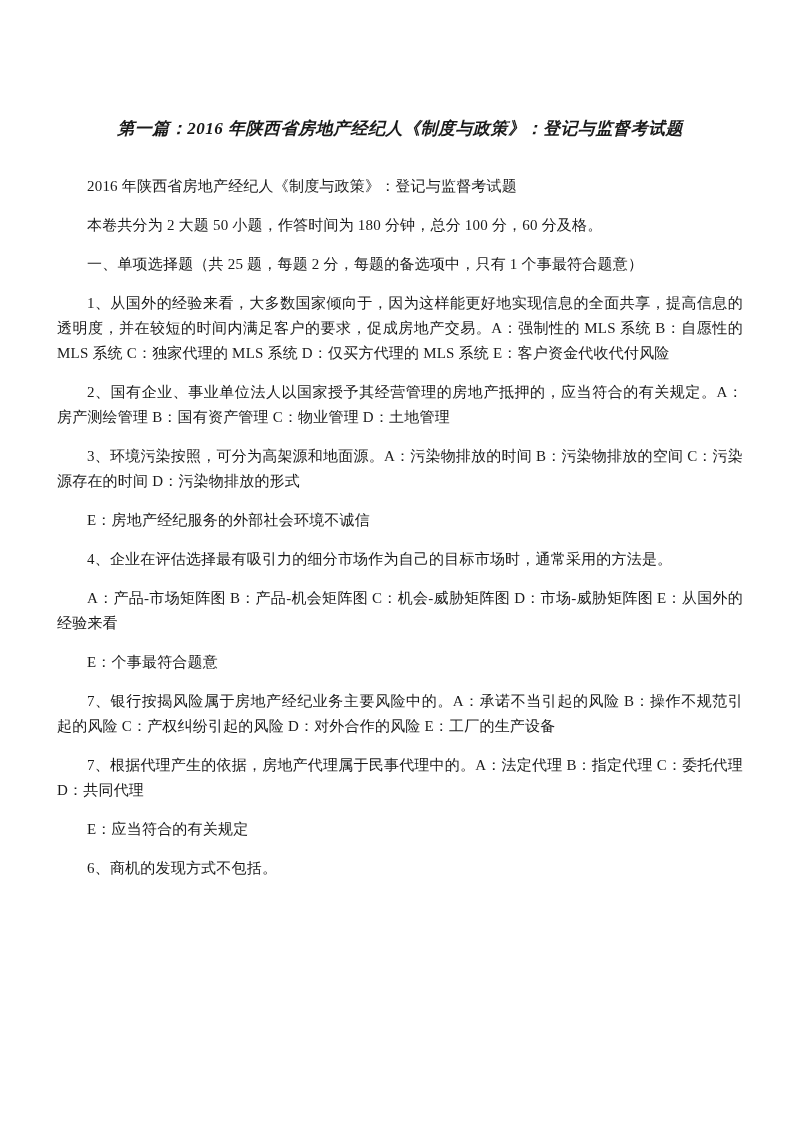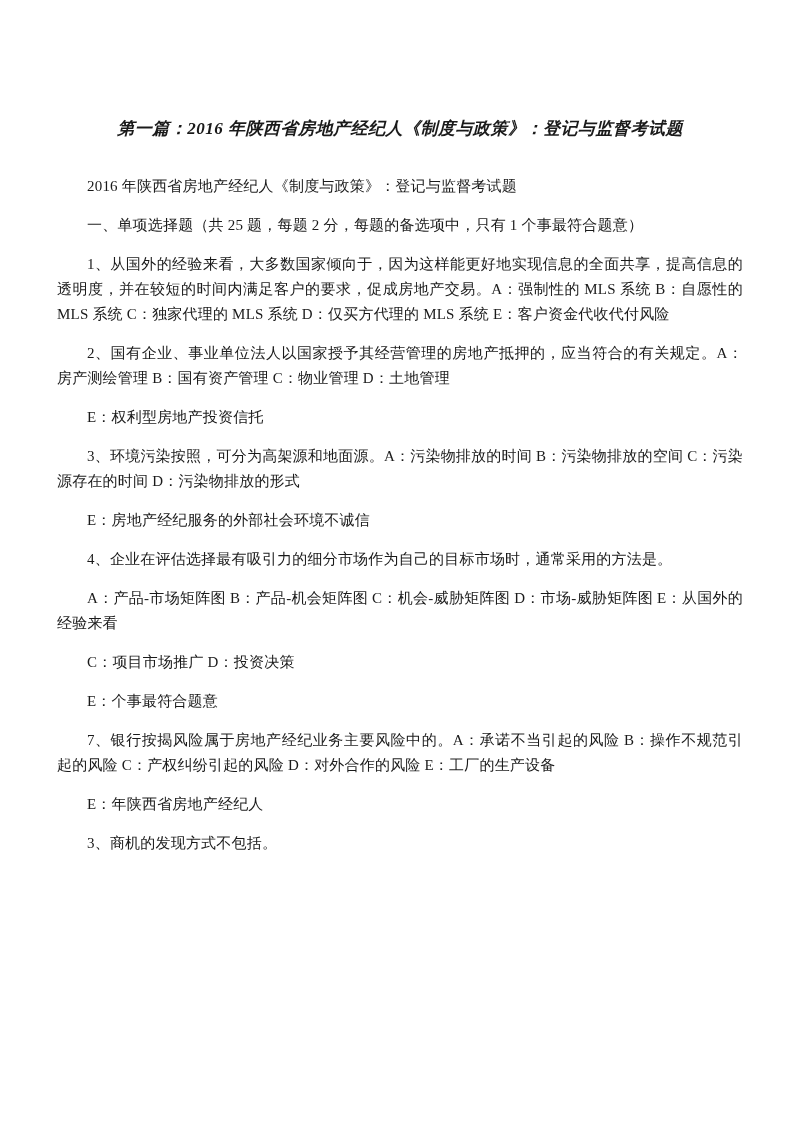--- a/index.html
+++ b/index.html
@@ -39,26 +39,26 @@
     letter-spacing: 0.2px;
   }
 </style>
 </head>
 <body>
 
 <div class="page">
   <h1 class="doc-title">第一篇：2016 年陕西省房地产经纪人《制度与政策》：登记与监督考试题</h1>
 
   <p class="para">2016 年陕西省房地产经纪人《制度与政策》：登记与监督考试题</p>
+  <p class="para">本卷共分为 2 大题 50 小题，作答时间为 180 分钟，总分 100 分，60 分及格。</p>
   <p class="para">一、单项选择题（共 25 题，每题 2 分，每题的备选项中，只有 1 个事最符合题意）</p>
   <p class="para">1、从国外的经验来看，大多数国家倾向于，因为这样能更好地实现信息的全面共享，提高信息的透明度，并在较短的时间内满足客户的要求，促成房地产交易。A：强制性的 MLS 系统 B：自愿性的 MLS 系统 C：独家代理的 MLS 系统 D：仅买方代理的 MLS 系统 E：客户资金代收代付风险</p>
   <p class="para">2、国有企业、事业单位法人以国家授予其经营管理的房地产抵押的，应当符合的有关规定。A：房产测绘管理 B：国有资产管理 C：物业管理 D：土地管理</p>
-  <p class="para">E：权利型房地产投资信托</p>
   <p class="para">3、环境污染按照，可分为高架源和地面源。A：污染物排放的时间 B：污染物排放的空间 C：污染源存在的时间 D：污染物排放的形式</p>
   <p class="para">E：房地产经纪服务的外部社会环境不诚信</p>
   <p class="para">4、企业在评估选择最有吸引力的细分市场作为自己的目标市场时，通常采用的方法是。</p>
   <p class="para">A：产品-市场矩阵图 B：产品-机会矩阵图 C：机会-威胁矩阵图 D：市场-威胁矩阵图 E：从国外的经验来看</p>
-  <p class="para">C：项目市场推广 D：投资决策</p>
   <p class="para">E：个事最符合题意</p>
   <p class="para">7、银行按揭风险属于房地产经纪业务主要风险中的。A：承诺不当引起的风险 B：操作不规范引起的风险 C：产权纠纷引起的风险 D：对外合作的风险 E：工厂的生产设备</p>
-  <p class="para">E：年陕西省房地产经纪人</p>
-  <p class="para">3、商机的发现方式不包括。</p>
+  <p class="para">7、根据代理产生的依据，房地产代理属于民事代理中的。A：法定代理 B：指定代理 C：委托代理 D：共同代理</p>
+  <p class="para">E：应当符合的有关规定</p>
+  <p class="para">6、商机的发现方式不包括。</p>
 </div>
 
 </body></html>

